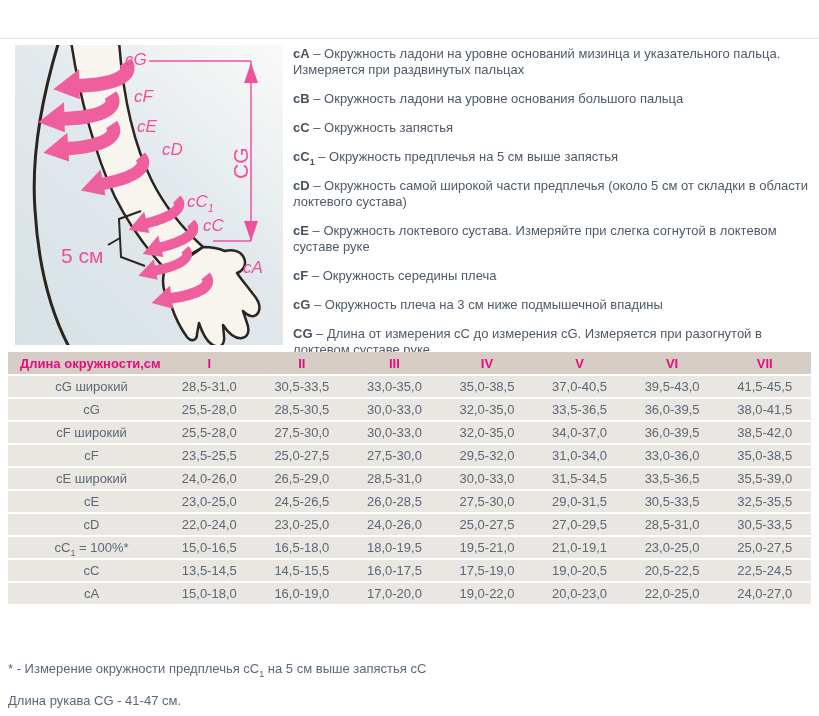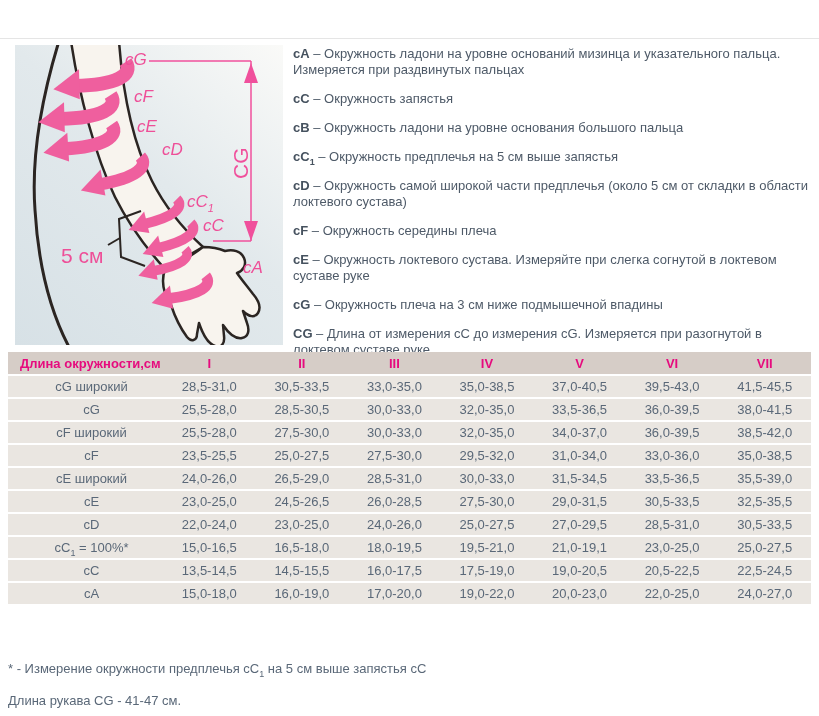--- a/index.html
+++ b/index.html
@@ -93,41 +93,41 @@
     </g>
   </svg>
 </div>
 
 <div class="legend">
   <div class="legend-item">
     <b><span class="li-main">cA</span><sub class="li-sub"></sub></b><span class="li-sep"> – </span><span class="li-text">Окружность ладони на уровне оснований мизинца и указательного пальца. Измеряется при раздвинутых пальцах</span>
   </div>
 
   <div class="legend-item">
+    <b><span class="li-main">cB</span><sub class="li-sub"></sub></b><span class="li-sep"> – </span><span class="li-text">Окружность ладони на уровне основания большого пальца</span>
+  </div>
+
+  <div class="legend-item">
     <b><span class="li-main">cC</span><sub class="li-sub"></sub></b><span class="li-sep"> – </span><span class="li-text">Окружность запястья</span>
   </div>
 
   <div class="legend-item">
-    <b><span class="li-main">cB</span><sub class="li-sub"></sub></b><span class="li-sep"> – </span><span class="li-text">Окружность ладони на уровне основания большого пальца</span>
-  </div>
-
-  <div class="legend-item">
     <b><span class="li-main">cC</span><sub class="li-sub">1</sub></b><span class="li-sep"> – </span><span class="li-text">Окружность предплечья на 5 см выше запястья</span>
   </div>
 
   <div class="legend-item">
     <b><span class="li-main">cD</span><sub class="li-sub"></sub></b><span class="li-sep"> – </span><span class="li-text">Окружность самой широкой части предплечья (около 5 см от складки в области локтевого сустава)</span>
   </div>
 
   <div class="legend-item">
+    <b><span class="li-main">cE</span><sub class="li-sub"></sub></b><span class="li-sep"> – </span><span class="li-text">Окружность локтевого сустава. Измеряйте при слегка согнутой в локтевом суставе руке</span>
+  </div>
+
+  <div class="legend-item">
     <b><span class="li-main">cF</span><sub class="li-sub"></sub></b><span class="li-sep"> – </span><span class="li-text">Окружность середины плеча</span>
-  </div>
-
-  <div class="legend-item">
-    <b><span class="li-main">cE</span><sub class="li-sub"></sub></b><span class="li-sep"> – </span><span class="li-text">Окружность локтевого сустава. Измеряйте при слегка согнутой в локтевом суставе руке</span>
   </div>
 
   <div class="legend-item">
     <b><span class="li-main">cG</span><sub class="li-sub"></sub></b><span class="li-sep"> – </span><span class="li-text">Окружность плеча на 3 см ниже подмышечной впадины</span>
   </div>
 
   <div class="legend-item">
     <b><span class="li-main">CG</span><sub class="li-sub"></sub></b><span class="li-sep"> – </span><span class="li-text">Длина от измерения cC до измерения cG. Измеряется при разогнутой в локтевом суставе руке</span>
   </div>
 </div>

